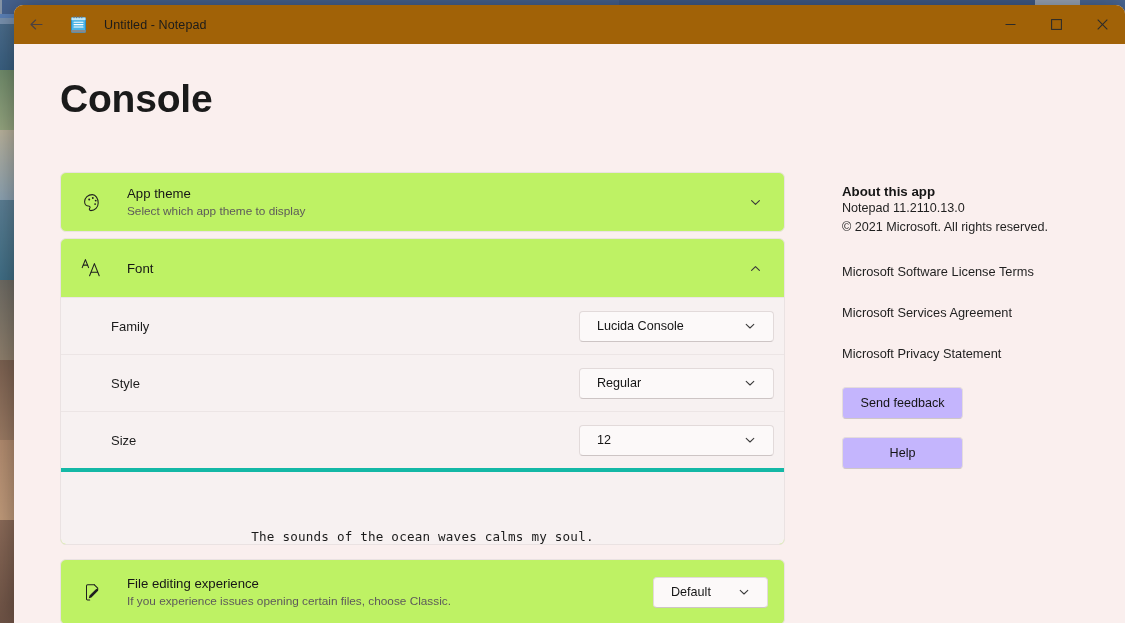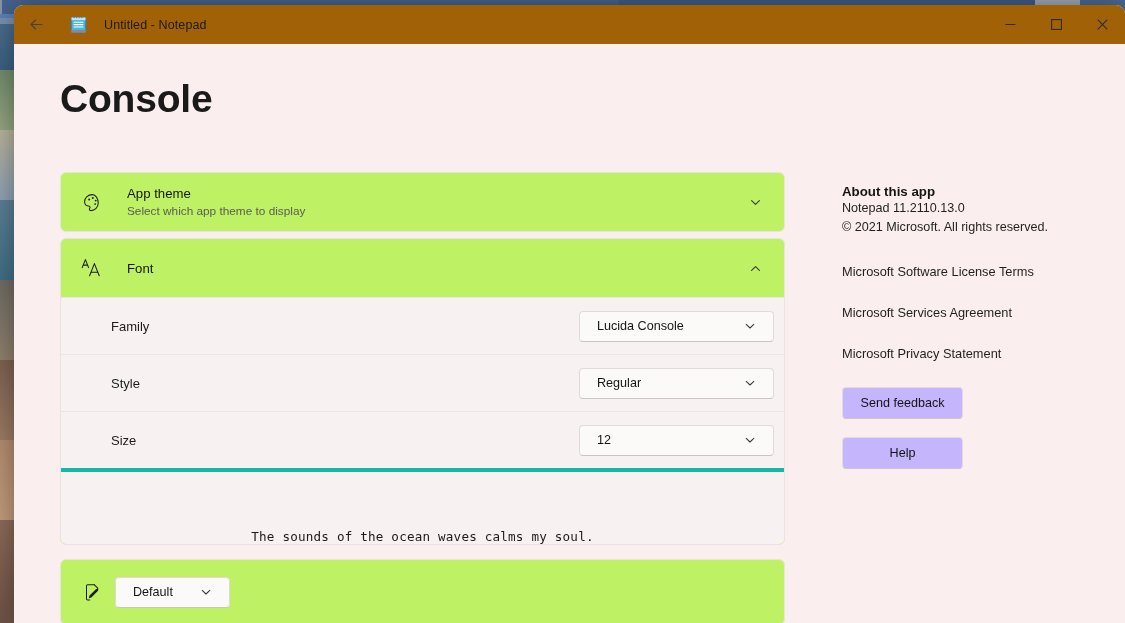--- a/index.html
+++ b/index.html
@@ -411,20 +411,24 @@
 
         <div class="card with-control" style="margin-top:14px;">
           <div class="card-header">
             <div class="ic">
               <svg width="21" height="21" viewBox="0 0 21 21" fill="none">
                 <path d="M12.4 2.8H5.6a1.1 1.1 0 0 0-1.1 1.1v13a1.1 1.1 0 0 0 1.1 1.1h2.1" stroke="#1f1f1f" stroke-width="1.05" stroke-linecap="round"></path>
                 <path d="M12.4 2.8l3.3 3.3v1.6" stroke="#1f1f1f" stroke-width="1.05" stroke-linecap="round" stroke-linejoin="round"></path>
                 <path d="M15.8 9.1l-6.4 6.4-2.6.7.7-2.6 6.4-6.4a1.2 1.2 0 0 1 1.9 1.9z" fill="#1f1f1f"></path>
               </svg>
             </div>
+            <div class="hdr-text">
+              <div class="hdr-title">File editing experience</div>
+              <div class="hdr-sub">If you experience issues opening certain files, choose Classic.</div>
+            </div>
             <div class="combo narrow">
               <span class="val">Default</span>
               <span class="cchev">
                 <svg width="12" height="12" viewBox="0 0 12 12" fill="none">
                   <path d="M2.2 4.3L6 8l3.8-3.7" stroke="currentColor" stroke-width="1.05" stroke-linecap="round" stroke-linejoin="round"></path>
                 </svg>
               </span>
             </div>
           </div>
         </div>

